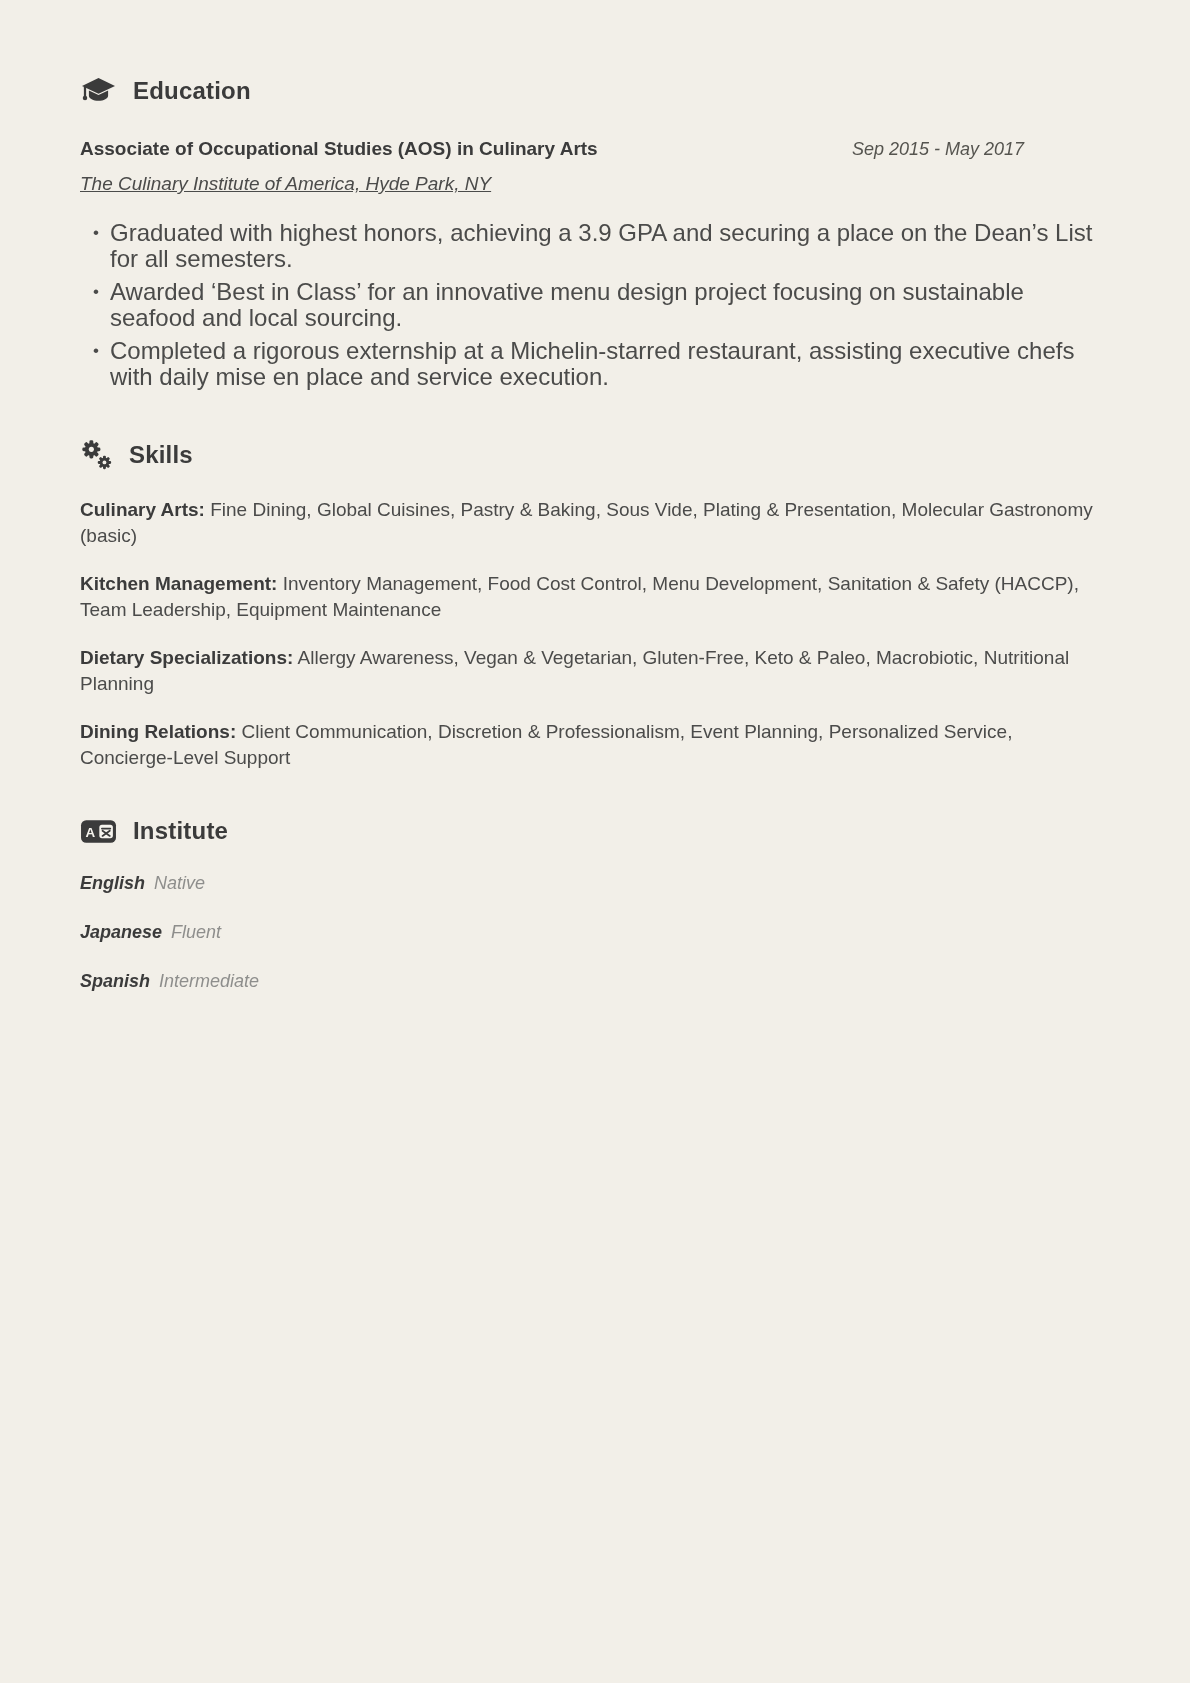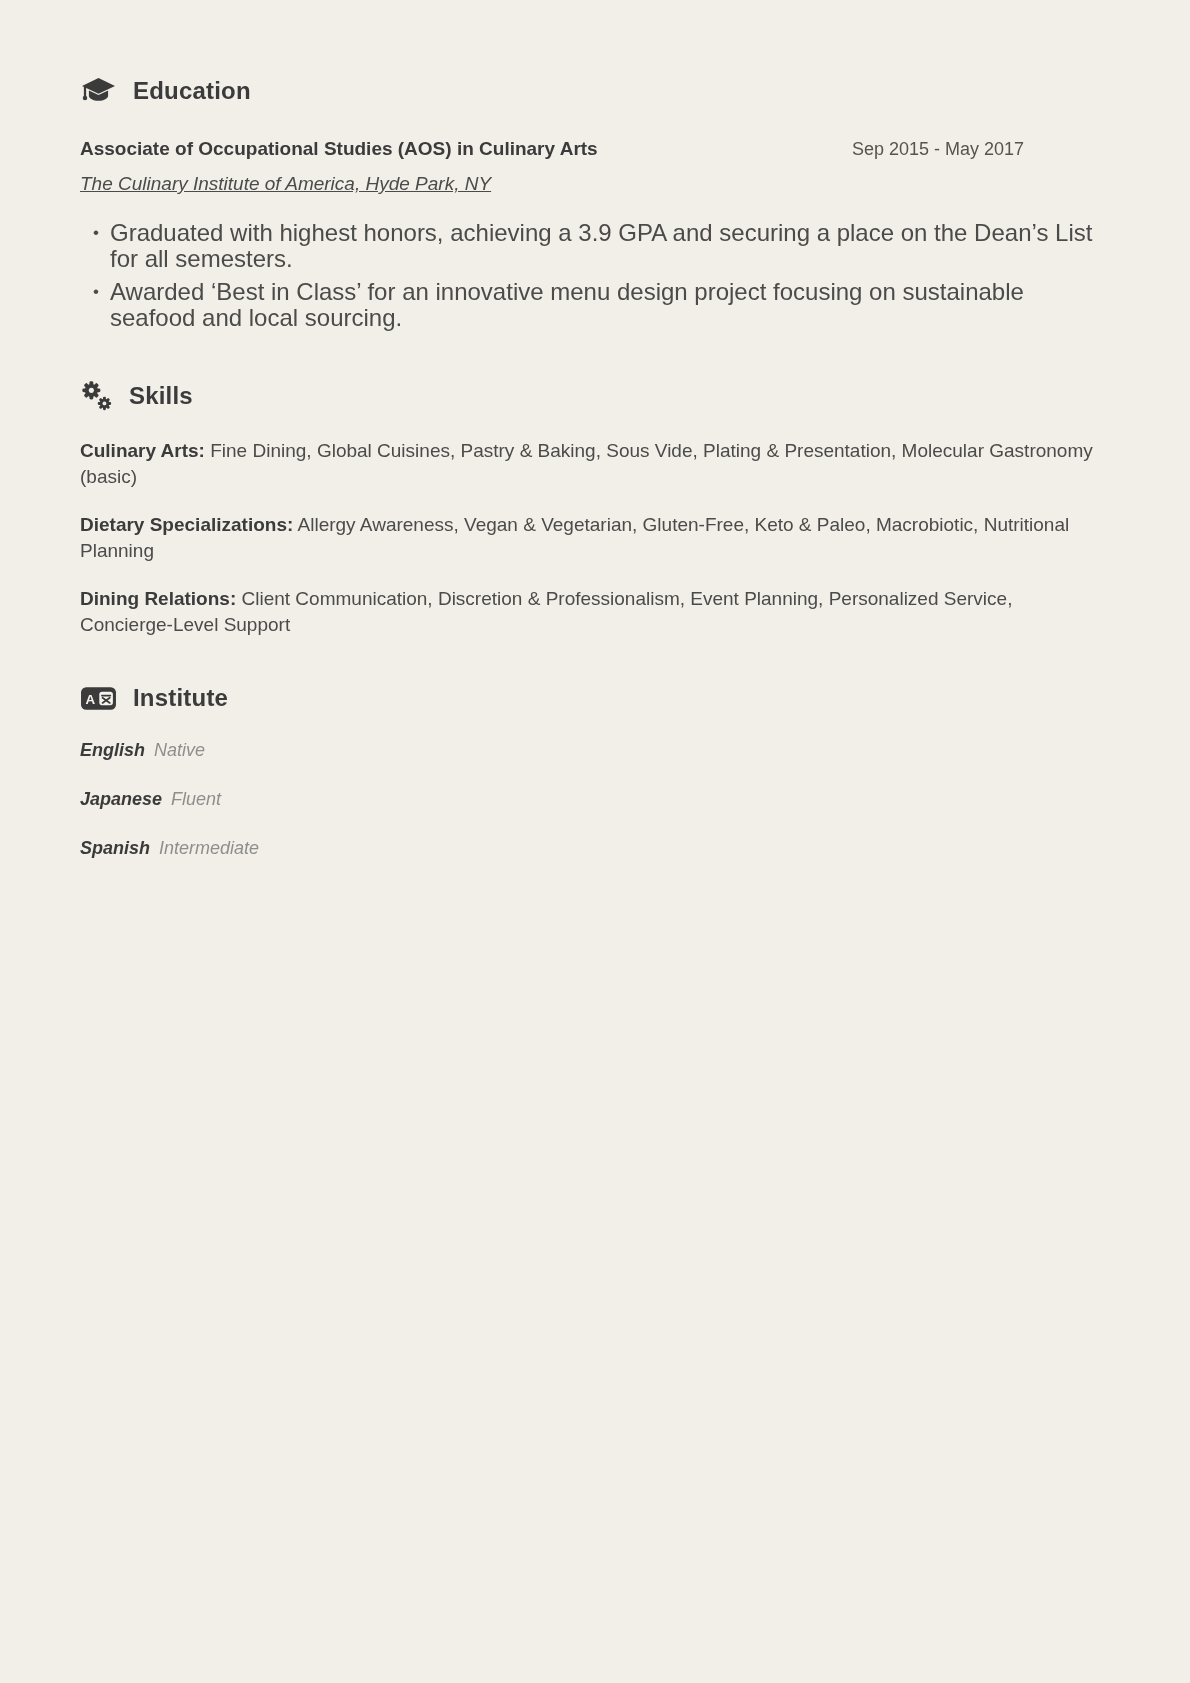--- a/index.html
+++ b/index.html
@@ -44,20 +44,21 @@
     margin-top: 32px;
     text-align: center;
   }
   .degree {
     font-size: 19px;
     font-weight: bold;
     color: #3B3B3B;
   }
   .dates {
     font-size: 18px;
+    font-style: italic;
     color: #55544F;
     padding-right: 86px;
     white-space: nowrap;
   }
   .school {
     margin-top: 13px;
     font-size: 19px;
     font-style: italic;
     color: #4B4B4A;
     text-decoration: underline;
@@ -126,20 +127,21 @@
 
     <div class="entry-head">
       <div class="degree">Associate of Occupational Studies (AOS) in Culinary Arts</div>
       <div class="dates">Sep 2015 - May 2017</div>
     </div>
     <div class="school">The Culinary Institute of America, Hyde Park, NY</div>
 
     <ul class="bullets">
       <li>Graduated with highest honors, achieving a 3.9 GPA and securing a place on the Dean’s List for all semesters.</li>
       <li>Awarded ‘Best in Class’ for an innovative menu design project focusing on sustainable seafood and local sourcing.</li>
+      <li>Completed a rigorous externship at a Michelin-starred restaurant, assisting executive chefs with daily mise en place and service execution.</li>
     </ul>
   </section>
 
   <section class="skills-section">
     <div class="sec-head">
       <span class="sec-icon">
         <svg width="33" height="33" viewBox="0 0 27 27" aria-hidden="true">
           <g transform="translate(9.3,9.3)">
             <rect x="-1.6" y="-7.4" width="3.2" height="14.8" rx="1.2" fill="#3B3B3B"></rect>
             <rect x="-1.6" y="-7.4" width="3.2" height="14.8" rx="1.2" fill="#3B3B3B" transform="rotate(45)"></rect>
@@ -159,20 +161,24 @@
         </svg>
       </span>
       <h2>Skills</h2>
     </div>
 
     <p class="skill">
       <span class="skill-label">Culinary Arts:</span>
       <span class="skill-text">Fine Dining, Global Cuisines, Pastry &amp; Baking, Sous Vide, Plating &amp; Presentation, Molecular Gastronomy (basic)</span>
     </p>
     <p class="skill">
+      <span class="skill-label">Kitchen Management:</span>
+      <span class="skill-text">Inventory Management, Food Cost Control, Menu Development, Sanitation &amp; Safety (HACCP), Team Leadership, Equipment Maintenance</span>
+    </p>
+    <p class="skill">
       <span class="skill-label">Dietary Specializations:</span>
       <span class="skill-text">Allergy Awareness, Vegan &amp; Vegetarian, Gluten-Free, Keto &amp; Paleo, Macrobiotic, Nutritional Planning</span>
     </p>
     <p class="skill">
       <span class="skill-label">Dining Relations:</span>
       <span class="skill-text">Client Communication, Discretion &amp; Professionalism, Event Planning, Personalized Service, Concierge-Level Support</span>
     </p>
   </section>
 
   <section class="languages-section">

